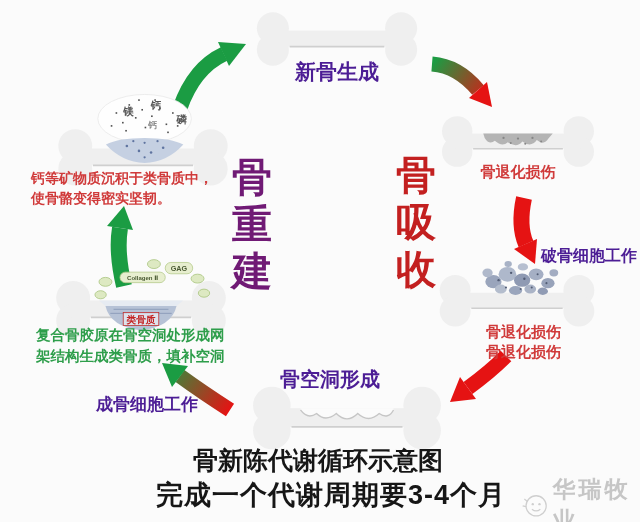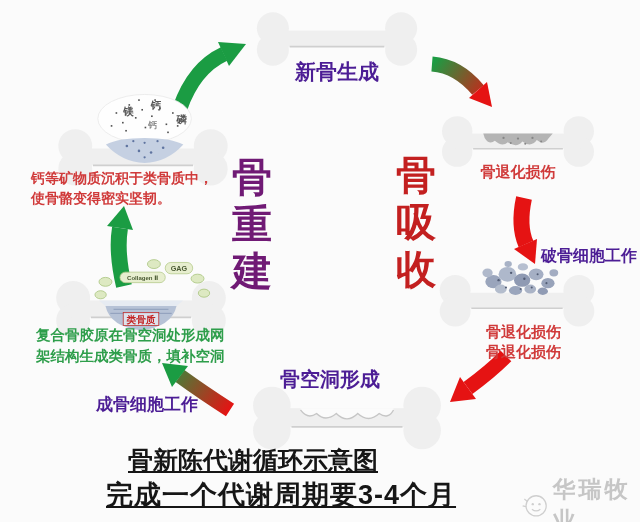--- a/index.html
+++ b/index.html
@@ -11,21 +11,21 @@
   .lbl{position:absolute;font-weight:bold;color:#4c1d95;white-space:nowrap;z-index:5;}
   .lbl.red{color:#d03a3a;}
   .lbl.center{text-align:center;}
   .note{position:absolute;font-weight:bold;z-index:6;white-space:nowrap;}
   .phase{
     position:absolute;font-weight:bold;width:48px;text-align:center;
     font-size:40px;line-height:47px;z-index:4;word-break:break-all;
   }
   .phase.rebuild{color:#701a75;}
   .phase.resorb{color:#c32020;}
-  .caption{position:absolute;font-weight:bold;color:#161616;text-align:left;z-index:5;text-decoration:underline;}
+  .caption{position:absolute;font-weight:bold;color:#161616;text-align:center;z-index:5;}
   .watermark{position:absolute;display:flex;align-items:center;gap:3px;z-index:5;padding-left:23px;}
   .watermark .wm-text{color:#c6c6c6;font-size:23px;font-weight:bold;letter-spacing:3px;}
 </style>
 </head>
 <body>
 
 <div class="stage">
 
   <svg class="abs" style="left:168px;top:38px" width="88" height="78" viewBox="0 0 88 78">
     <path d="M12,70 Q26,30 56,16" stroke="#1b9c43" stroke-width="15" fill="none"></path>

